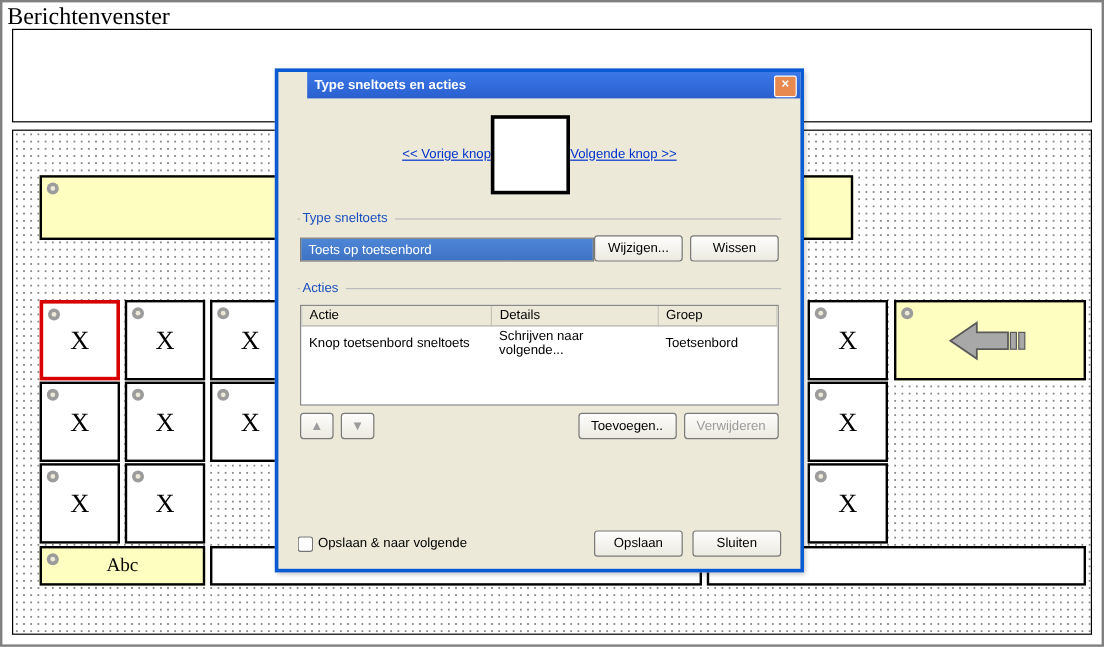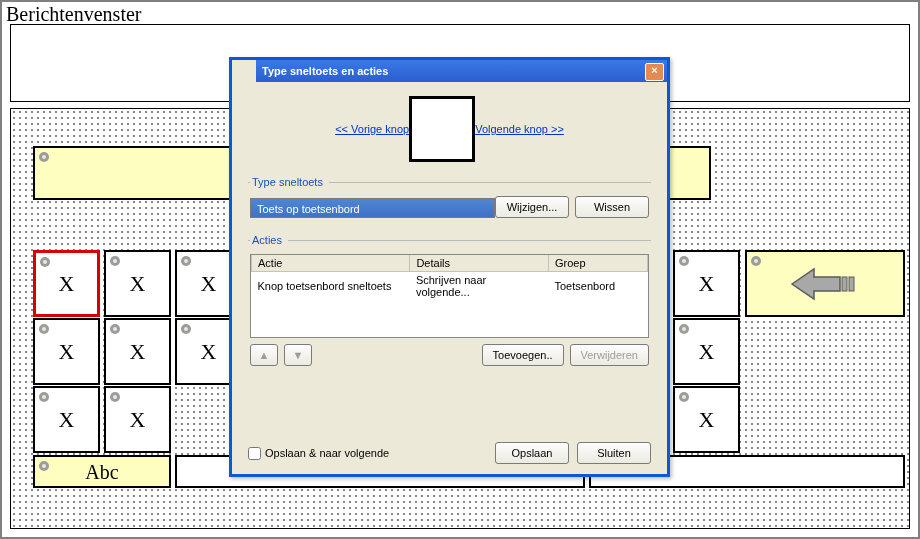--- a/index.html
+++ b/index.html
@@ -155,21 +155,21 @@
             <circle cx="7" cy="7" r="2" fill="#ece9d8"></circle>
           </svg></span>
       <div class="cell-txt">X</div>
     </div>
 
     <div class="big-cell yellow abc-cell" style="left:22px; top:346px;">
       <span class="gear"><svg viewBox="0 0 14 14">
             <circle cx="7" cy="7" r="5" fill="#9c9c9c"></circle>
             <circle cx="7" cy="7" r="2" fill="#ece9d8"></circle>
           </svg></span>
-      <div class="cell-txt" style="font-size:20px;">Abc</div>
+      <div class="cell-txt" style="font-size:16px;">Abc</div>
     </div>
 
     <div class="big-cell" style="left:164px; top:346px; width:410px; height:33px;"></div>
     <div class="big-cell" style="left:578px; top:346px; width:316px; height:33px;"></div>
 
   </div>
 
   <div class="dlg">
     <div class="dlg-title">
       <span>Type sneltoets en acties</span>

